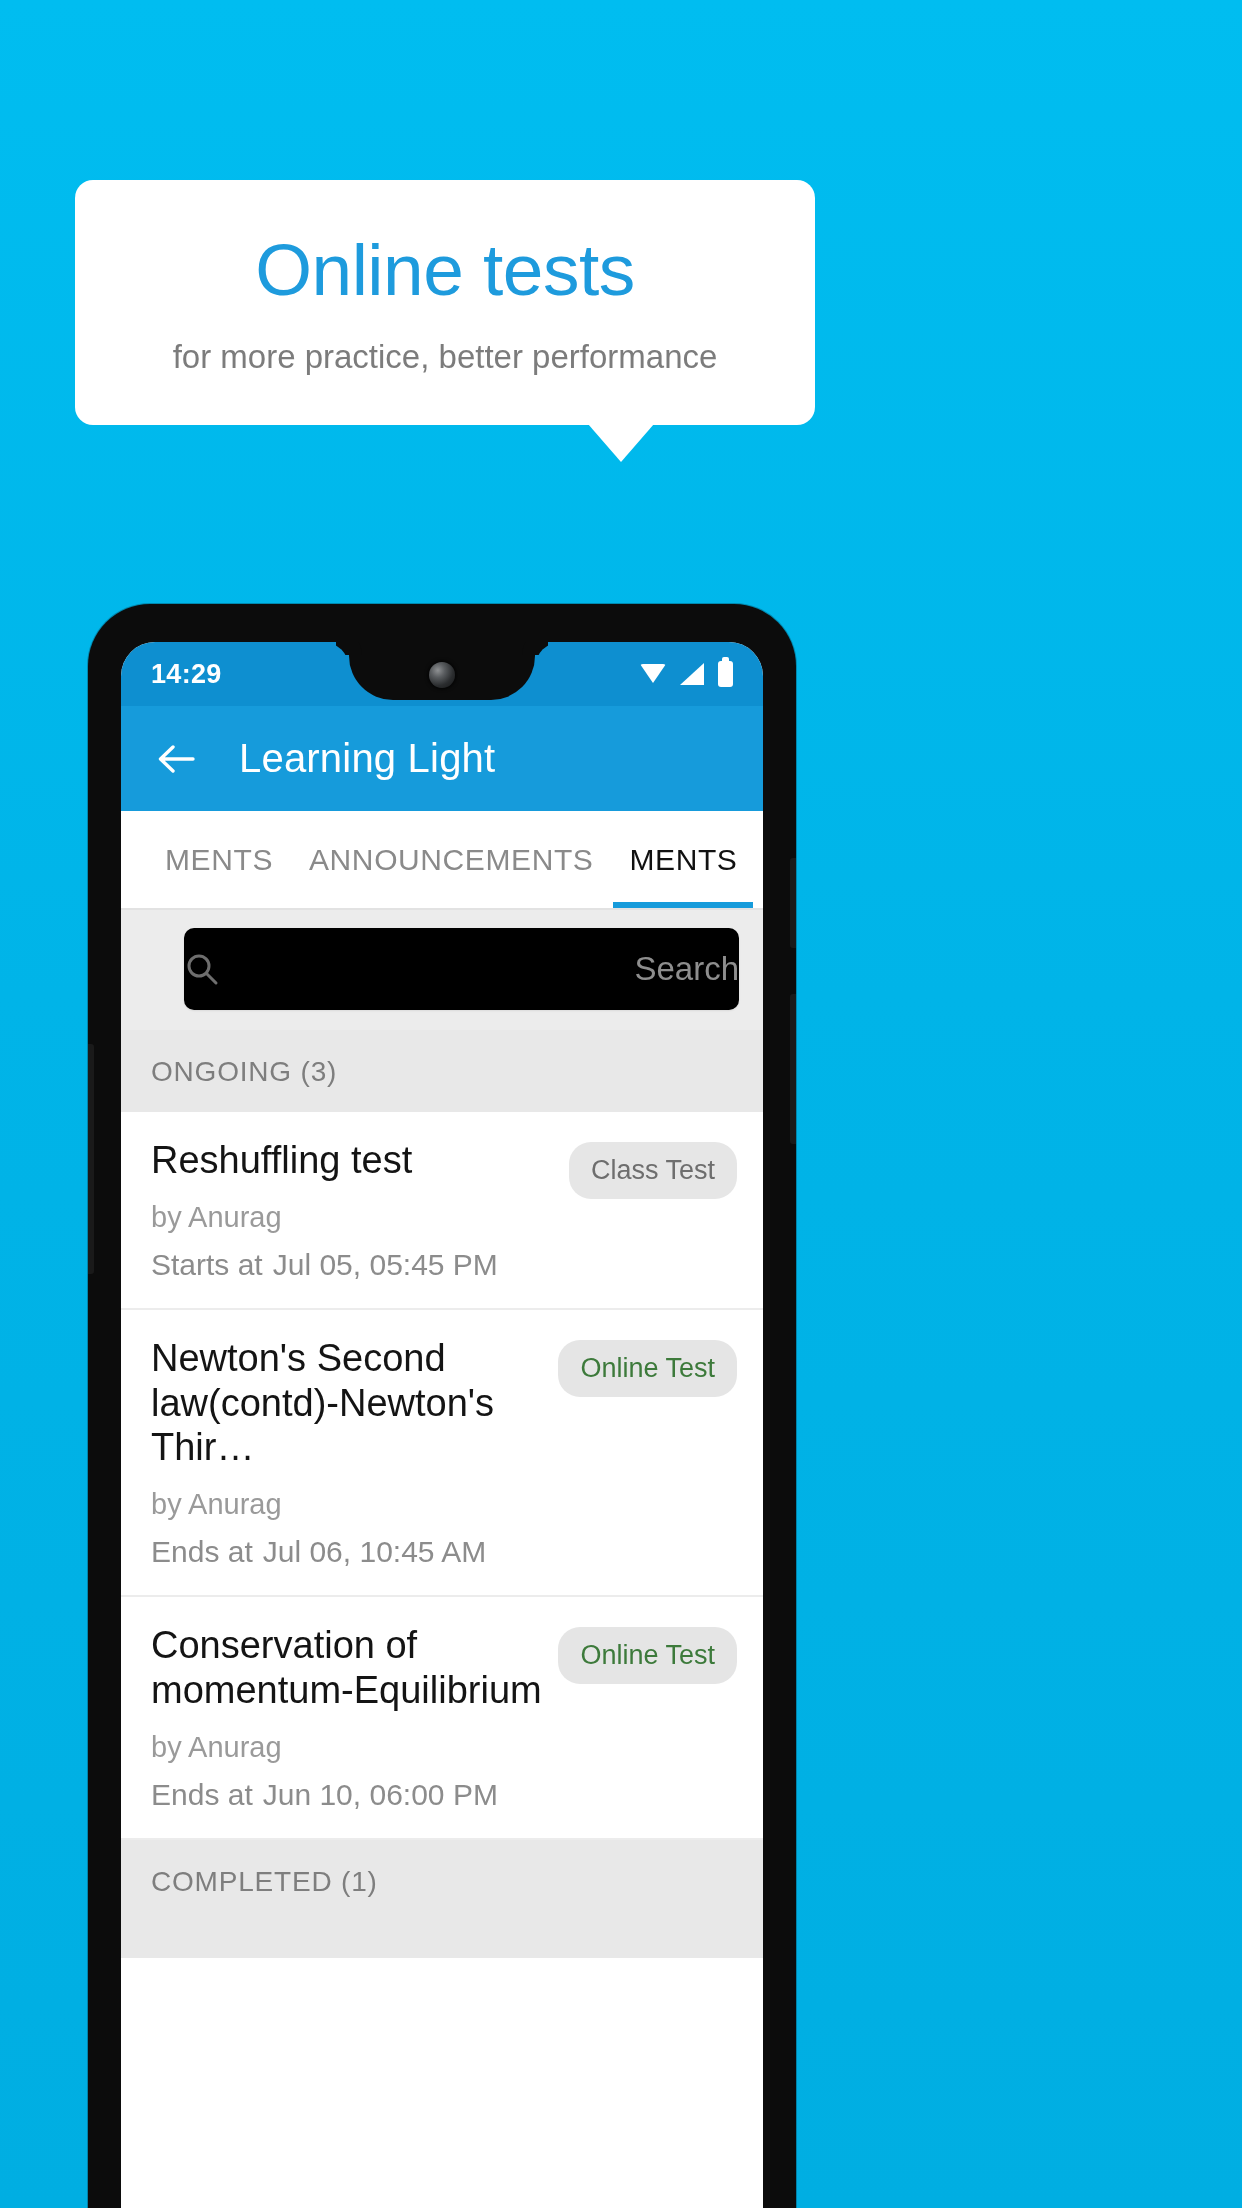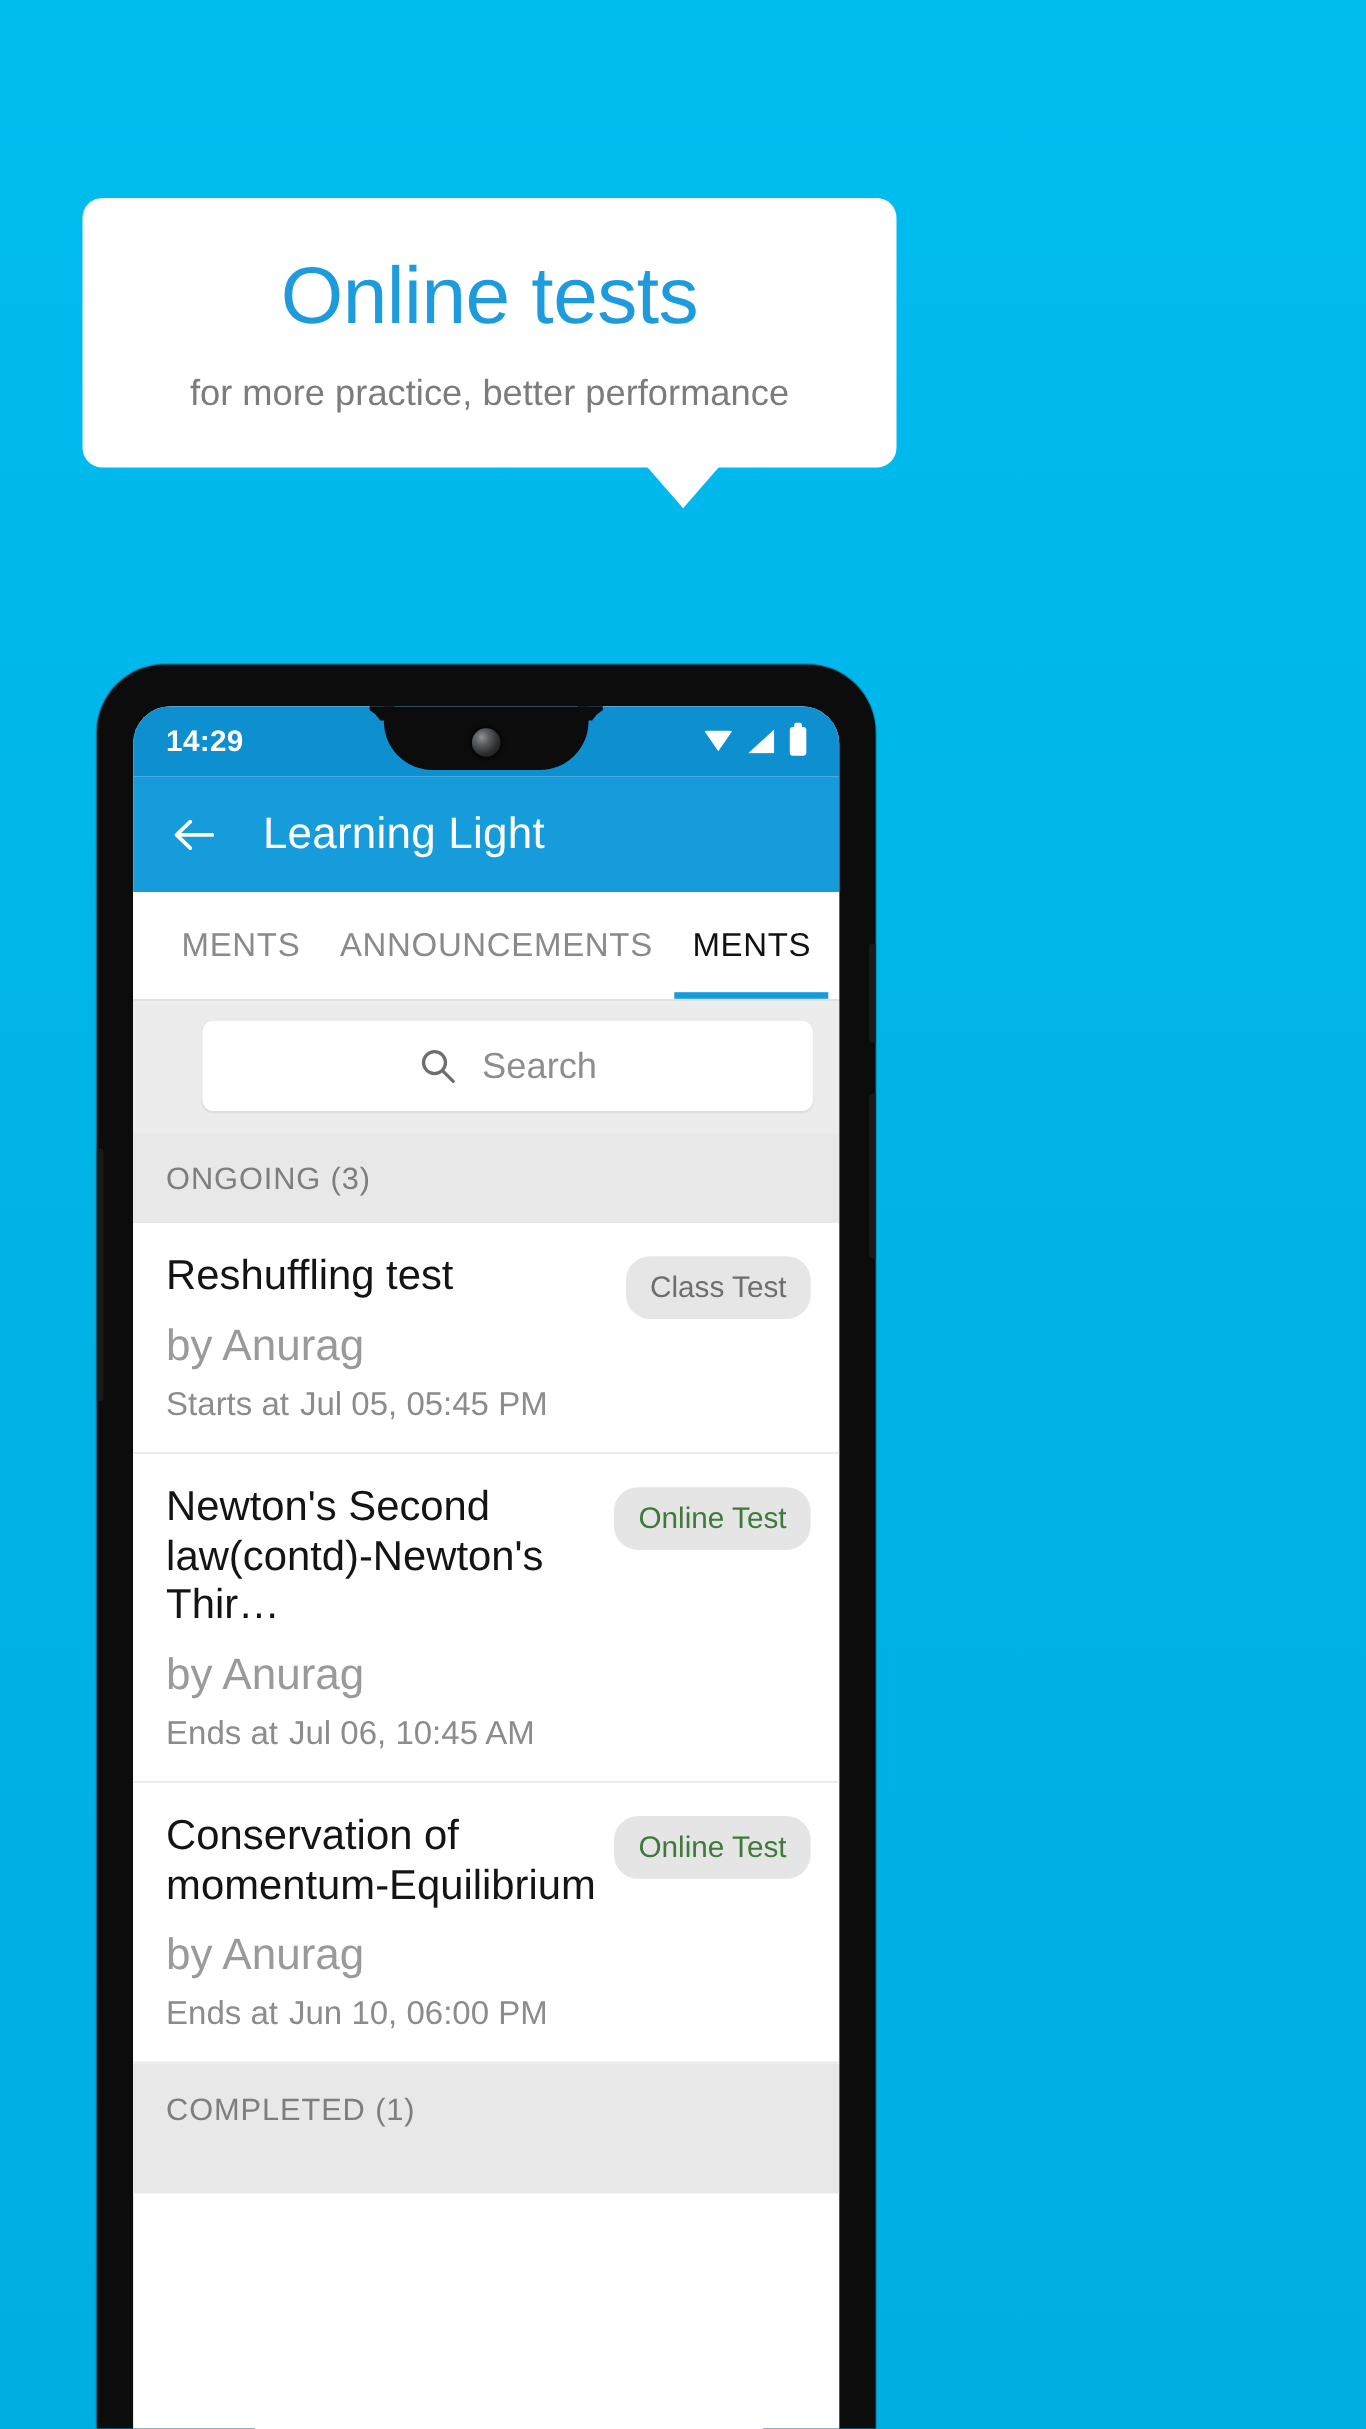--- a/index.html
+++ b/index.html
@@ -193,24 +193,24 @@
   .tabs-divider{
     height:2px;background:#E2E2E2;
   }
 
   
   .search-wrap{
     background:#ECECEC;
     padding:18px 24px 20px 24px;
   }
   .search-box{
-    background:#ffffff;
+    background:#000000;
     border-radius:10px;
     height:82px;
-    display:flex;align-items:center;justify-content:center;
+    display:flex;align-items:center;justify-content:space-between;
     gap:22px;
     box-shadow:0 1px 2px rgba(0,0,0,.08);
     margin-left:39px;
   }
   .search-ico{width:36px;height:36px;flex:0 0 auto;}
   .search-placeholder{
     color:#8E8E8E;font-size:33px;
   }
 
   
@@ -231,21 +231,21 @@
     align-items:flex-start;
     cursor:pointer;
   }
   .row-main{flex:1 1 auto;min-width:0;padding-right:16px;}
   .row-title{
     color:#141414;font-size:38px;line-height:1.18;font-weight:400;
     margin:0 0 18px 0;
     word-break:break-word;
   }
   .row-by{
-    color:#9A9A9A;font-size:40px;margin:0 0 14px 0;
+    color:#9A9A9A;font-size:29px;margin:0 0 14px 0;
   }
   .row-when{
     color:#8C8C8C;font-size:30px;margin:0;
   }
   .row-when .when-label{margin-right:10px;margin-top:44px;}
   .badge{
     flex:0 0 auto;
     border-radius:22px;
     font-size:27px;
     padding:13px 22px;

